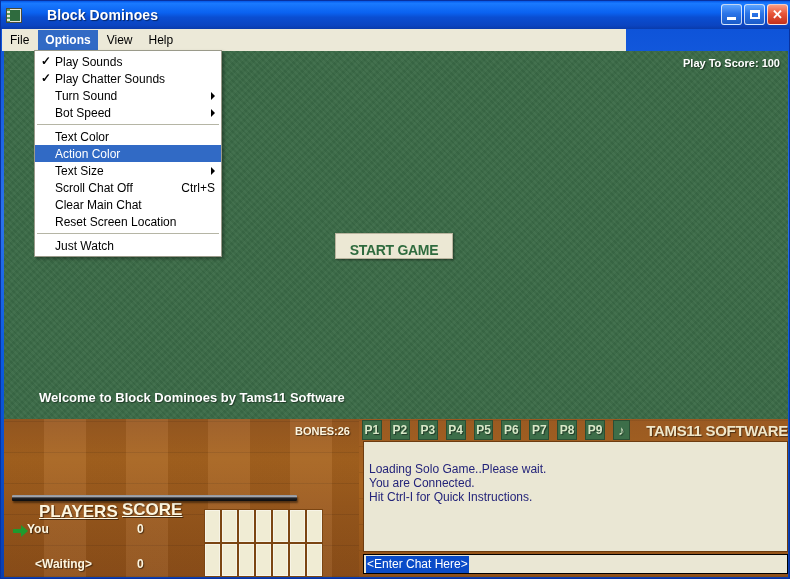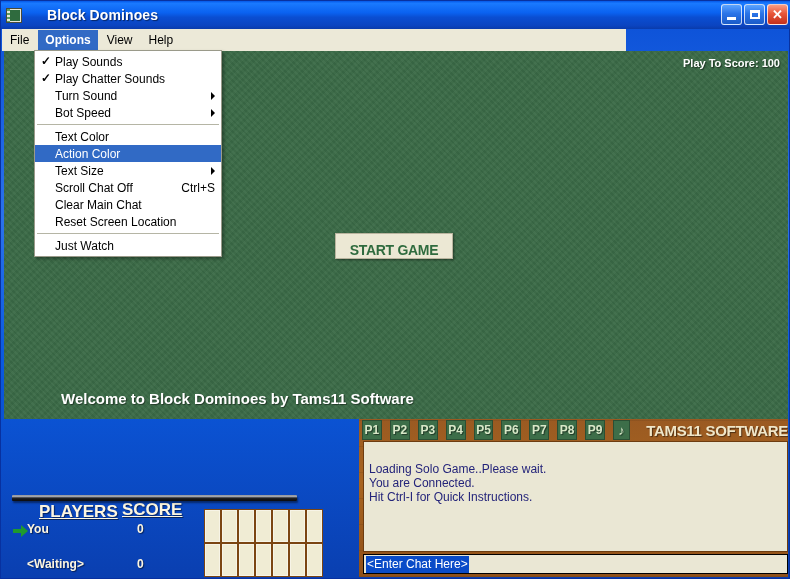--- a/index.html
+++ b/index.html
@@ -113,22 +113,22 @@
     position:absolute; left:331px; top:182px; width:118px; height:26px;
     background:#ece8d4; border:1px solid #b9b49e;
     box-shadow: 1px 1px 2px rgba(0,0,0,.45);
     display:flex; align-items:flex-end; justify-content:center;
     cursor:default;
   }
   #start-game span {
     color:#2f6b3e; font-size:14px; font-weight:bold; letter-spacing:-0.3px;
   }
   #welcome {
-    position:absolute; left:60px; top:389px;
-    color:#ffffff; font-size:15px; font-weight:bold;
+    position:absolute; left:38px; top:389px;
+    color:#ffffff; font-size:13px; font-weight:bold;
     text-shadow:1px 1px 1px rgba(0,0,0,.45);
   }
 
   
   #woodpanel {
     position:absolute; left:3px; top:418px; width:355px; height:158px;
     background:
       repeating-linear-gradient(90deg, rgba(0,0,0,.06) 0 40px, rgba(255,255,255,.05) 40px 82px),
       repeating-linear-gradient(0deg, rgba(0,0,0,.09) 0 1px, rgba(0,0,0,0) 1px 31px),
       linear-gradient(180deg,#9a5a22 0%,#a8641f 25%,#9c5a1d 55%,#8f5019 100%);
@@ -155,21 +155,21 @@
   .pname {
     color:#fdf6e0; font-size:12px; font-weight:bold;
     text-shadow:1px 1px 1px rgba(0,0,0,.5);
   }
   .pscore {
     color:#fdf6e0; font-size:12px; font-weight:bold;
     text-shadow:1px 1px 1px rgba(0,0,0,.5);
   }
   #row1-name { position:absolute; left:26px; top:521px; }
   #row1-score{ position:absolute; left:136px; top:521px; }
-  #row2-name { position:absolute; left:26px; top:556px;text-align:center; }
+  #row2-name { position:absolute; left:34px; top:556px;text-align:center; }
   #row2-score{ position:absolute; left:136px; top:556px; }
   #turn-arrow {
     position:absolute; left:12px; top:524px; z-index:5;
     width:0;height:0;
   }
   #turn-arrow .shaft {
     position:absolute; left:0; top:4px; width:9px; height:4px; background:#1f9a2e;
   }
   #turn-arrow .head {
     position:absolute; left:8px; top:0; width:0;height:0;
@@ -262,20 +262,23 @@
   </div>
 
   <div id="table">
     <div id="play-to-score">Play To Score: 100</div>
     <div id="start-game">
       <span>START GAME</span>
     </div>
   </div>
   <div id="welcome">Welcome to Block Dominoes by Tams11 Software</div>
 
+  <div id="woodpanel">
+    <div id="bones">BONES:26</div>
+  </div>
   <div id="rail"></div>
 
   <div class="hdr" id="hdr-players">PLAYERS</div>
   <div class="hdr" id="hdr-score">SCORE</div>
 
   <div id="turn-arrow">
     <div class="shaft"></div>
       <div class="head"></div>
   </div>
   <div class="pname" id="row1-name">You</div>

